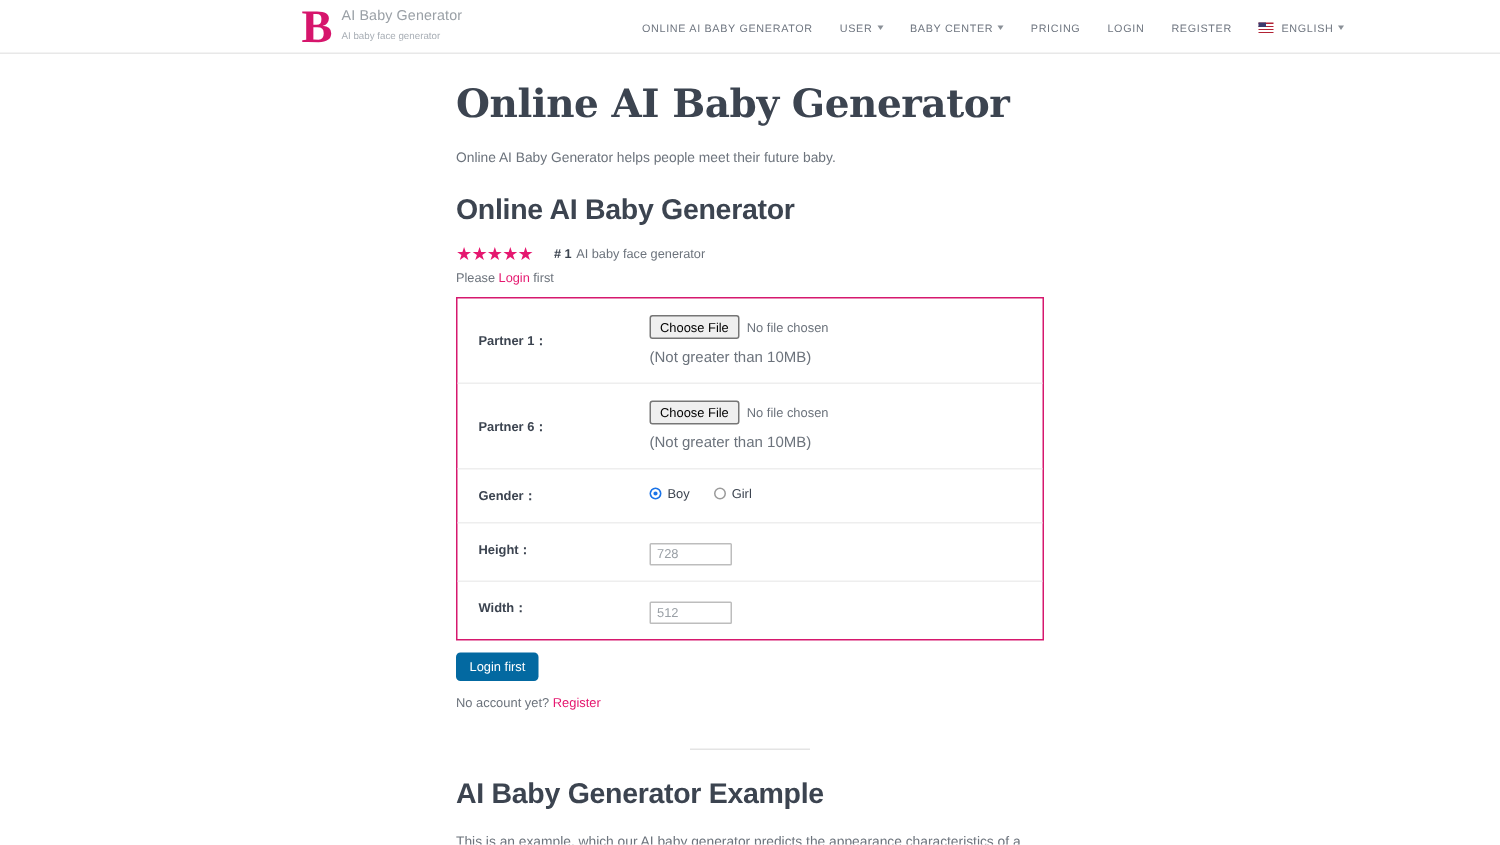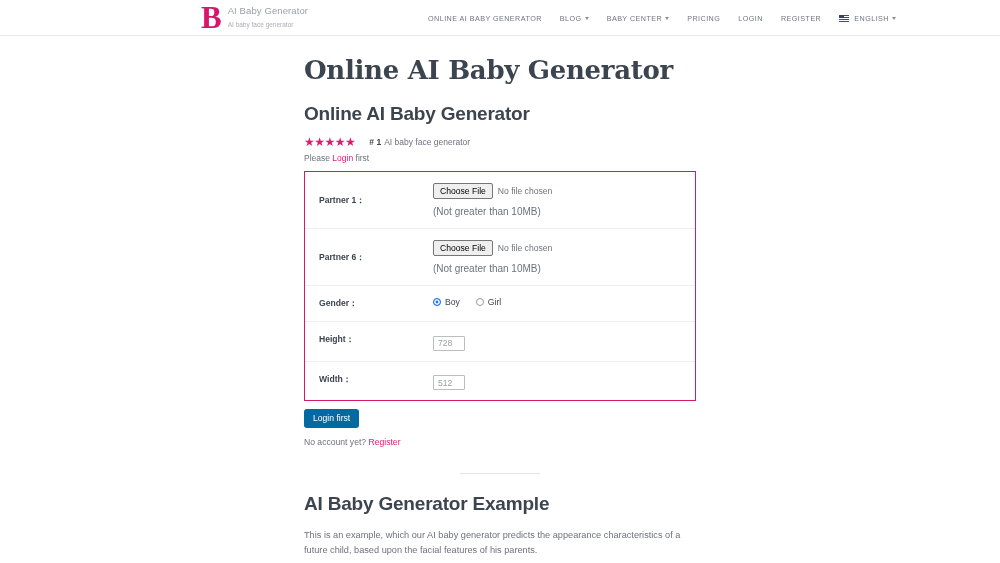--- a/index.html
+++ b/index.html
@@ -223,21 +223,21 @@
     position: relative;
   }
   .radio.checked {
     border-color: #1a73e8;
     background: #1a73e8;
     box-shadow: inset 0 0 0 1.6px #ffffff;
   }
   .radio-label { font-size: 8.6px; color: #3c4450; }
 
   .text-input {
-    width: 32px;
+    width: 55px;
     height: 15px;
     border: 1px solid #bdbdbd;
     background: #ffffff;
     font-family: "Liberation Sans", sans-serif;
     font-size: 8.6px;
     color: #9aa0a6;
     padding: 0 4px;
     border-radius: 1px;
   }
 
@@ -292,21 +292,21 @@
       <div class="brand-title">AI Baby Generator</div>
       <div class="brand-sub">AI baby face generator</div>
     </div>
   </div>
 
   <nav class="nav">
     <div class="nav-item">
       <span>ONLINE AI BABY GENERATOR</span>
     </div>
     <div class="nav-item">
-      <span>BLOG</span>
+      <span>USER</span>
       <span class="caret"></span>
     </div>
     <div class="nav-item">
       <span>BABY CENTER</span>
       <span class="caret"></span>
     </div>
     <div class="nav-item">
       <span>PRICING</span>
     </div>
     <div class="nav-item">
@@ -319,20 +319,21 @@
       <span class="flag"></span>
       <span>ENGLISH</span>
       <span class="caret"></span>
     </div>
   </nav>
 </div>
 
 <div class="main">
 
   <h1 class="page-title">Online AI Baby Generator</h1>
+  <div class="page-desc">Online AI Baby Generator helps people meet their future baby.</div>
 
   <h2 class="section-title">Online AI Baby Generator</h2>
 
   <div class="rating-row">
     <span class="stars">★★★★★</span>
     <span class="rank"># 1</span>
     <span class="rank-label">AI baby face generator</span>
   </div>
 
   <div class="login-note">

